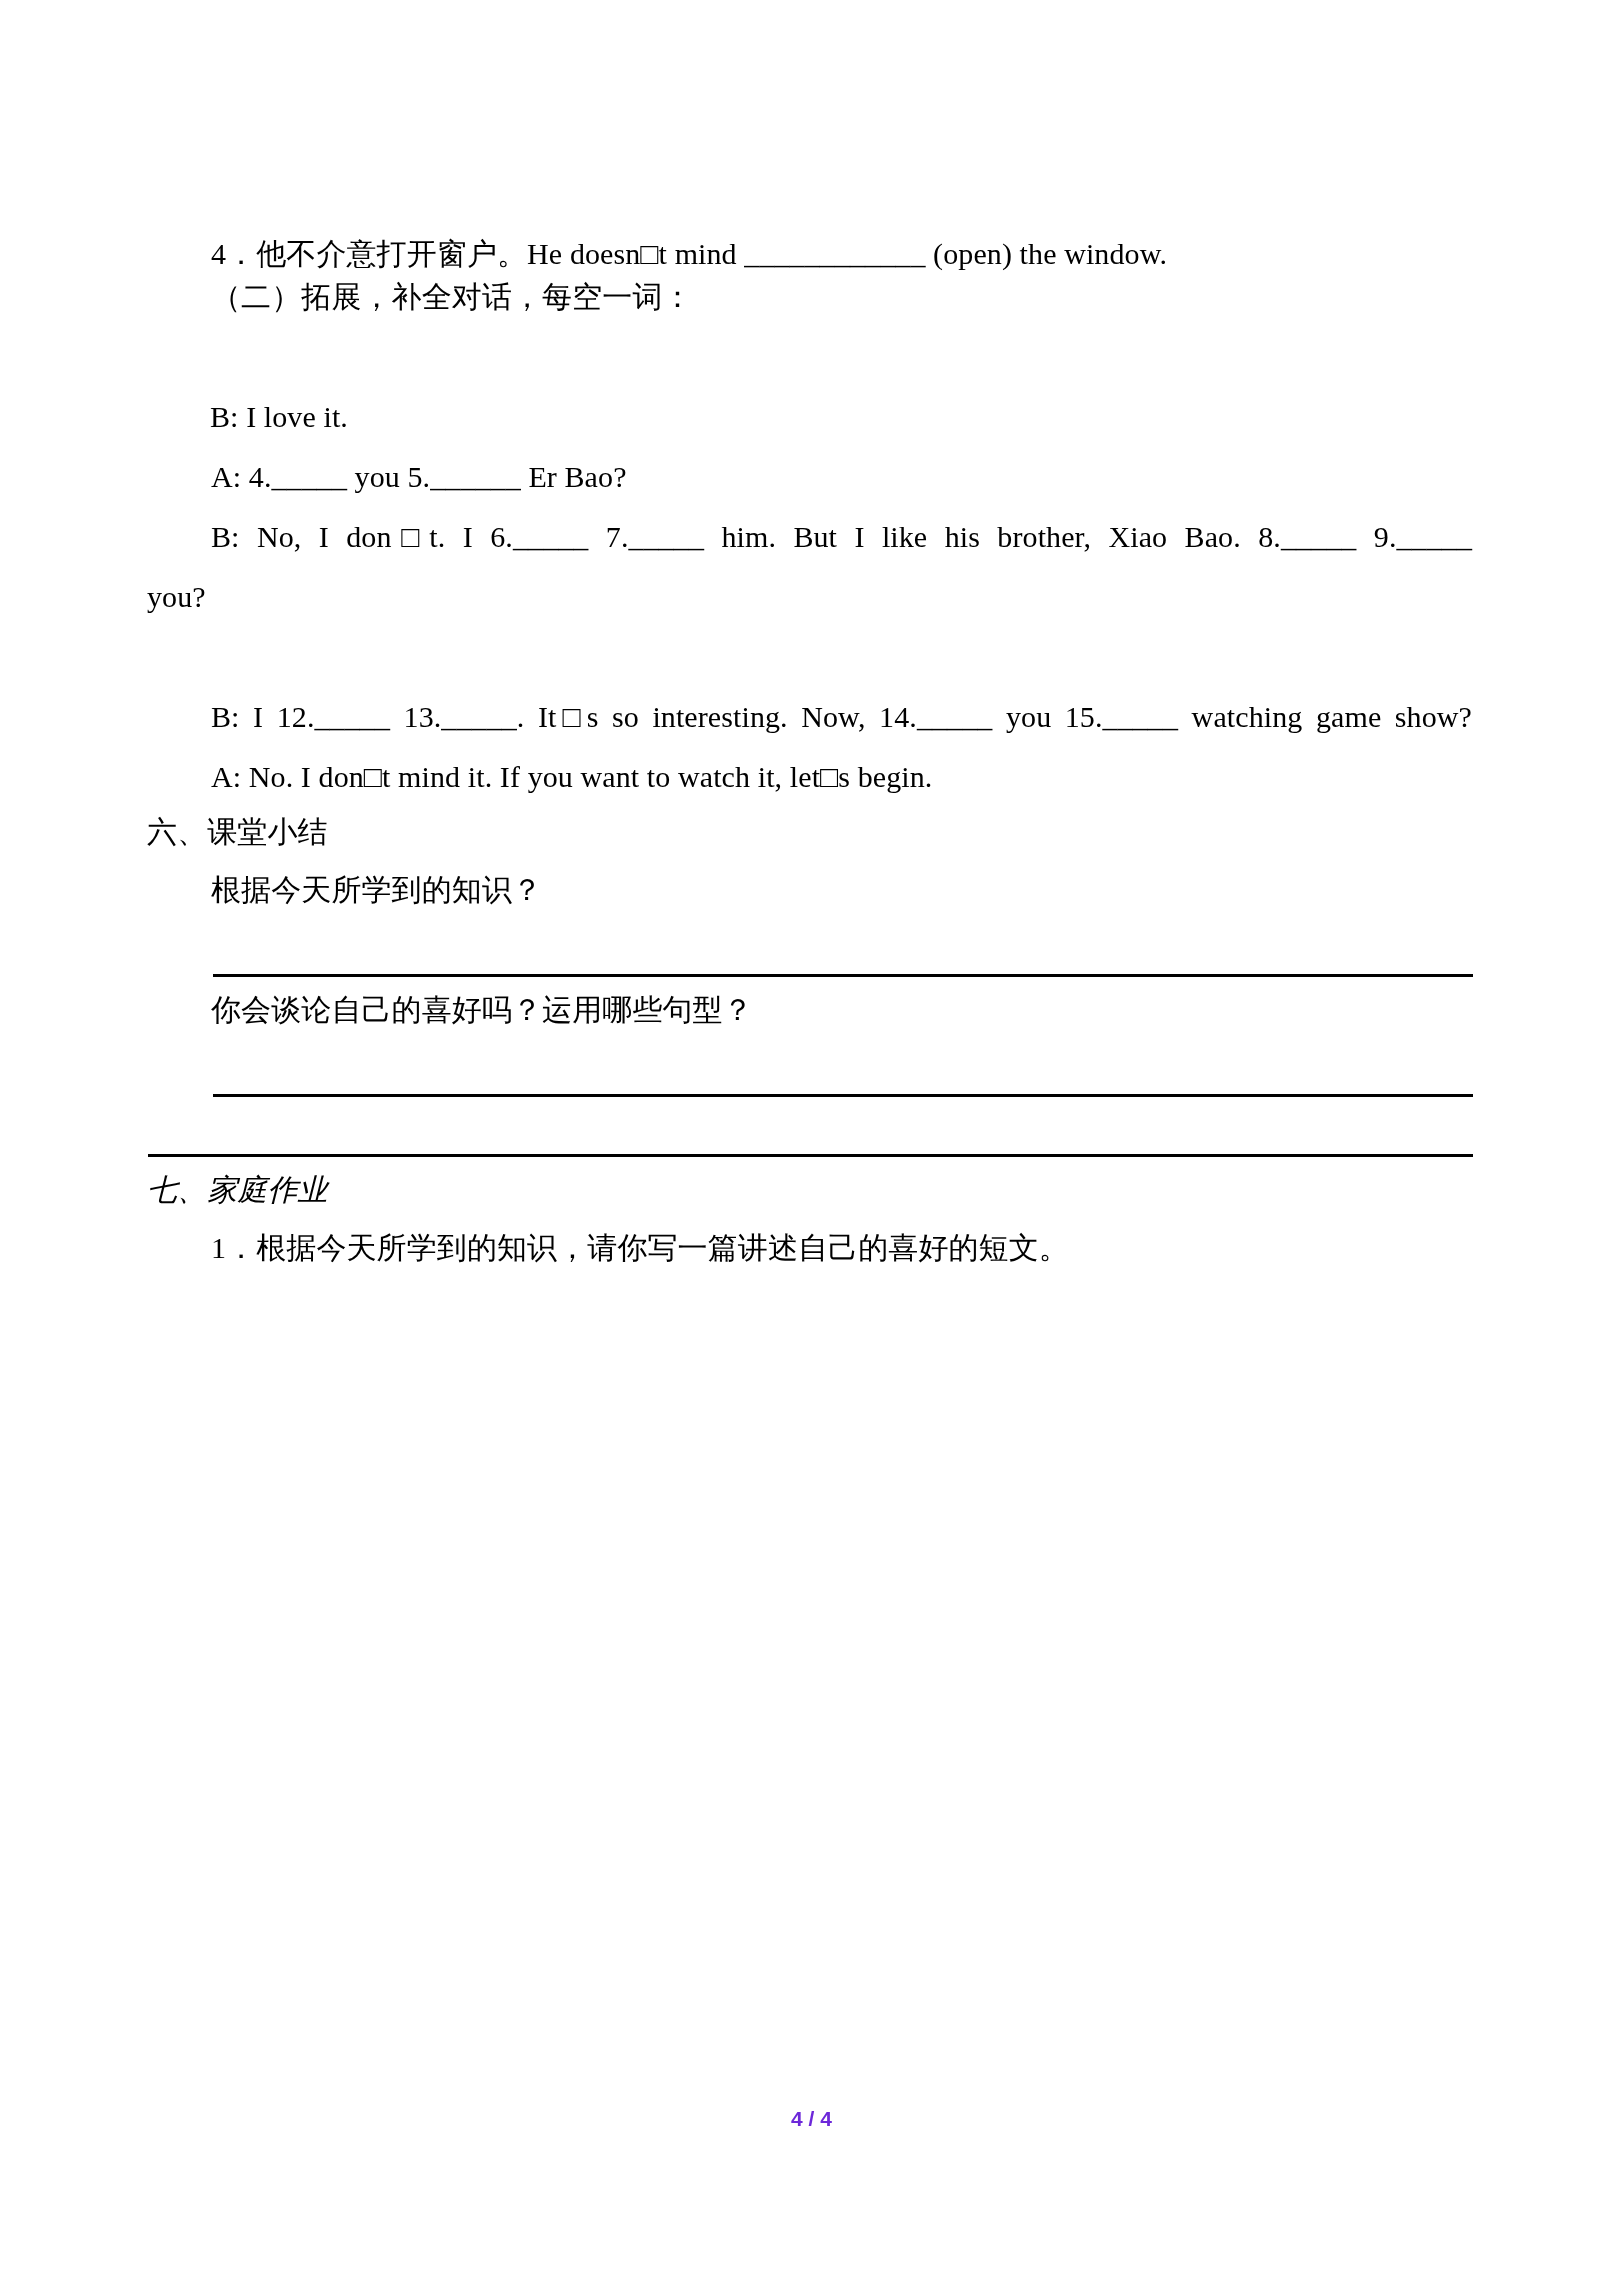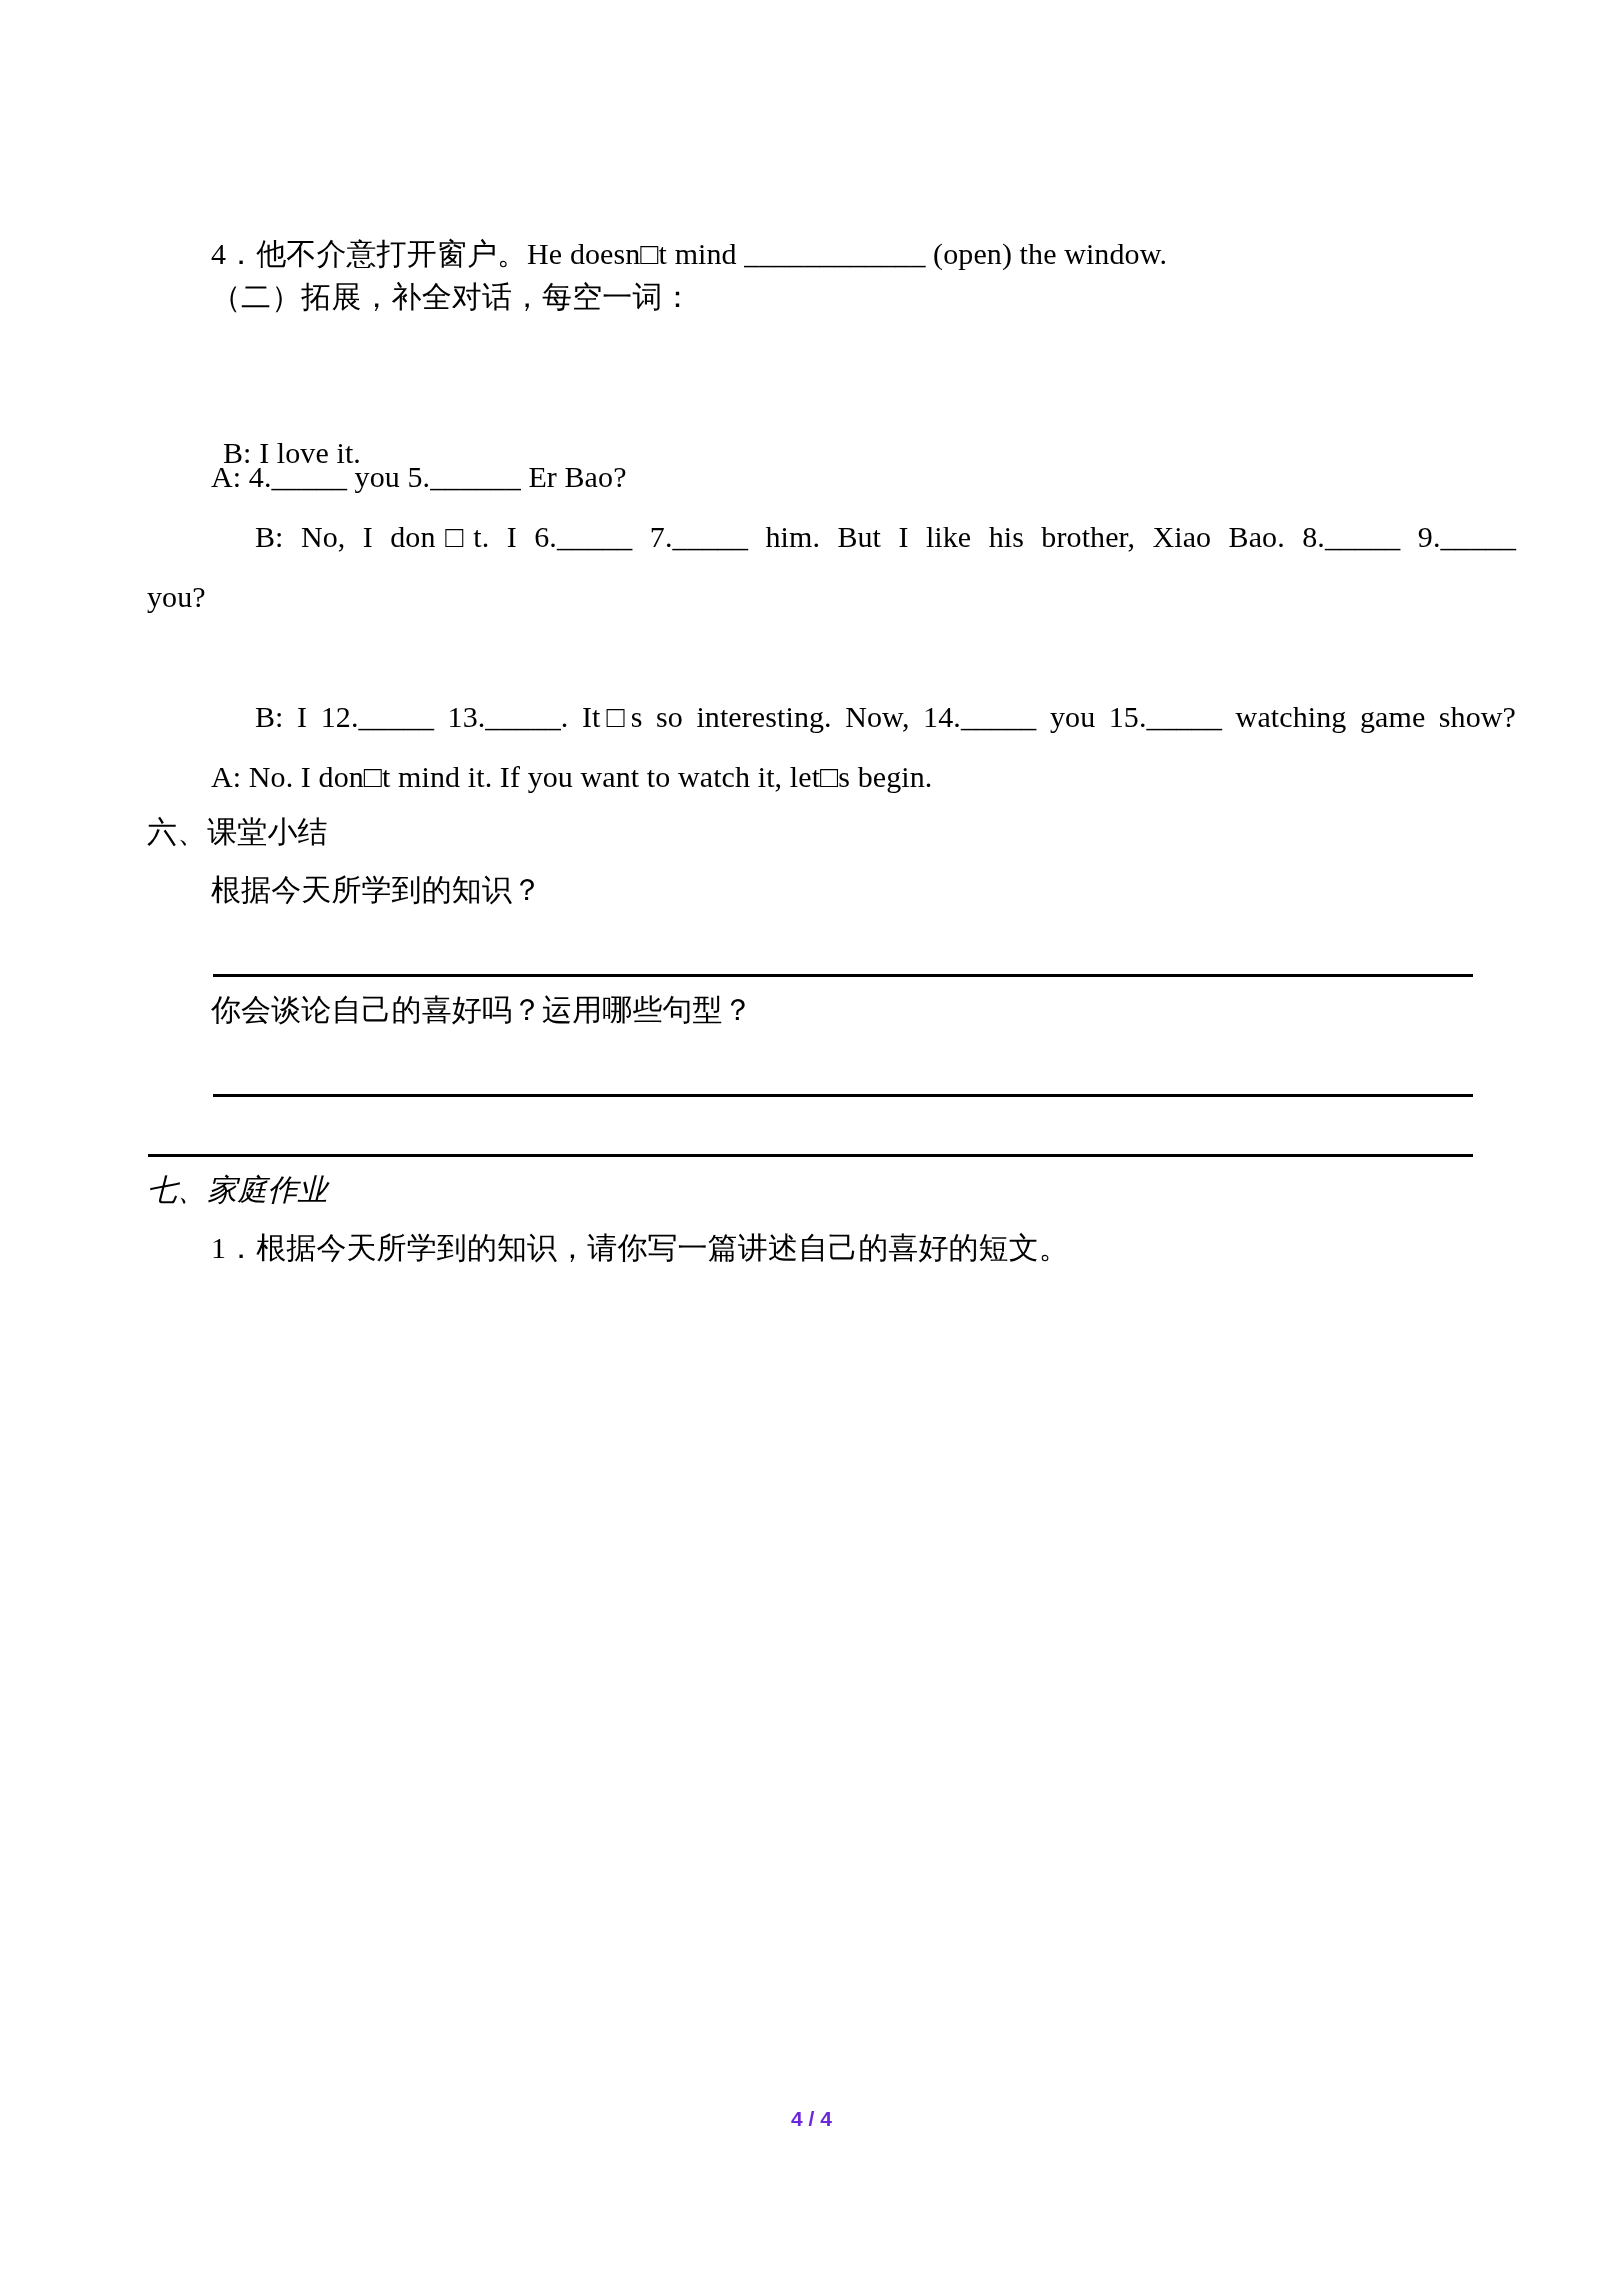--- a/index.html
+++ b/index.html
@@ -17,26 +17,25 @@
     font-size: 30px;
     line-height: 35px;
     white-space: nowrap;
     letter-spacing: 0.1px;
   }
   
   .just {
     white-space: normal;
     text-align: justify;
     text-align-last: justify;
-    margin-left: 44px;
   }
   .l1  { top: 219px;  left: 211px; margin-top: 17px; }
   .l2  { top: 279px;  left: 211px; }
   .l3  { top: 339px;  left: 211px; }
-  .l4  { top: 399px;  left: 223px; margin-top: 36px; }
+  .l4  { top: 399px;  left: 210px; }
   .l5  { top: 459px;  left: 211px; }
   .l6  { top: 519px;  left: 211px; width: 1261px; }
   .l7  { top: 579px;  left: 147px; }
   .l8  { top: 639px;  left: 211px; width: 1244px; }
   .l9  { top: 699px; left: 211px; width: 1261px; }
   .l10 { top: 759px; left: 211px; }
   .l11 { top: 814px; left: 147px; }
   .l12 { top: 872px; left: 211px; }
   .l14 { top: 992px; left: 211px; }
   .l17 { top: 1172px; left: 147px; font-style: italic; }

